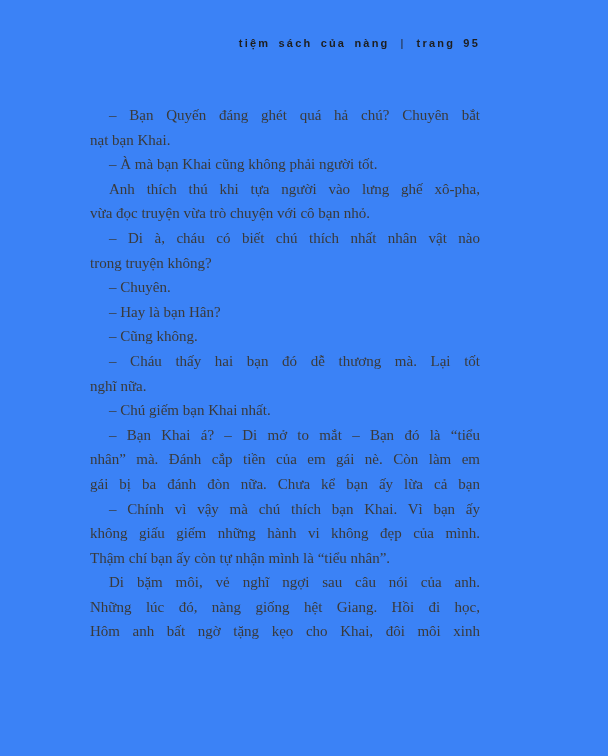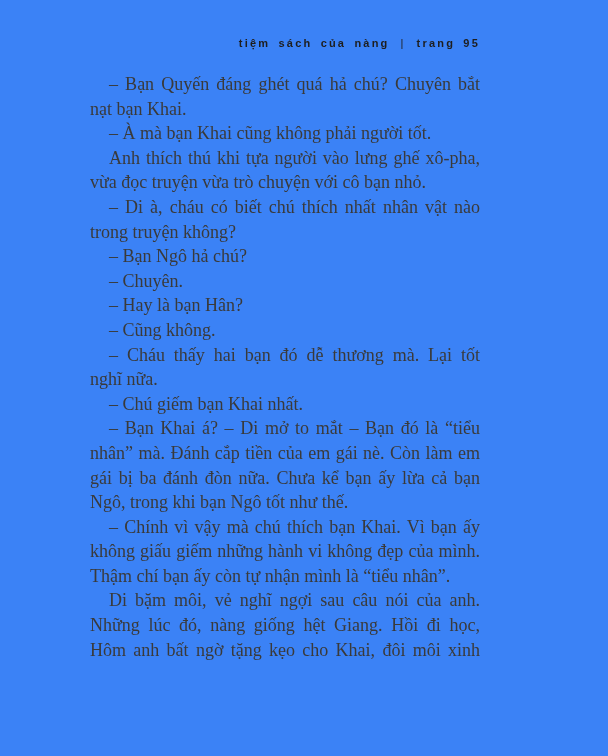--- a/index.html
+++ b/index.html
@@ -34,25 +34,25 @@
     letter-spacing: 2.2px;
     word-spacing: 3px;
   }
   .running-header .sep {
     margin: 0 11px;
     font-weight: 400;
   }
   
   .text-block {
     position: absolute;
-    top: 72px;
+    top: 103px;
     left: 90px;
     width: 390px;
     font-family: "Liberation Serif", "DejaVu Serif", serif;
-    font-size: 18px;
+    font-size: 15px;
   }
   .para {
     margin: 0;
     padding: 0;
   }
   .line {
     height: 24.6px;
     line-height: 24.6px;
     text-align: justify;
     text-align-last: justify;
@@ -87,43 +87,39 @@
       </div>
       <div class="para">
         <div class="line first">Anh thích thú khi tựa người vào lưng ghế xô-pha,</div>
         <div class="line plast">vừa đọc truyện vừa trò chuyện với cô bạn nhỏ.</div>
       </div>
       <div class="para">
         <div class="line first">– Di à, cháu có biết chú thích nhất nhân vật nào</div>
         <div class="line plast">trong truyện không?</div>
       </div>
       <div class="para">
-        <div class="line first plast">– Bạn Ngô hả chú?</div>
-      </div>
-      <div class="para">
         <div class="line first plast">– Chuyên.</div>
       </div>
       <div class="para">
         <div class="line first plast">– Hay là bạn Hân?</div>
       </div>
       <div class="para">
         <div class="line first plast">– Cũng không.</div>
       </div>
       <div class="para">
         <div class="line first">– Cháu thấy hai bạn đó dễ thương mà. Lại tốt</div>
         <div class="line plast">nghĩ nữa.</div>
       </div>
       <div class="para">
         <div class="line first plast">– Chú giếm bạn Khai nhất.</div>
       </div>
       <div class="para">
         <div class="line first">– Bạn Khai á? – Di mở to mắt – Bạn đó là “tiểu</div>
         <div class="line">nhân” mà. Đánh cắp tiền của em gái nè. Còn làm em</div>
         <div class="line">gái bị ba đánh đòn nữa. Chưa kể bạn ấy lừa cả bạn</div>
-        <div class="line plast">Ngô, trong khi bạn Ngô tốt như thế.</div>
       </div>
       <div class="para">
         <div class="line first">– Chính vì vậy mà chú thích bạn Khai. Vì bạn ấy</div>
         <div class="line">không giấu giếm những hành vi không đẹp của mình.</div>
         <div class="line plast">Thậm chí bạn ấy còn tự nhận mình là “tiểu nhân”.</div>
       </div>
       <div class="para">
         <div class="line first">Di bặm môi, vẻ nghĩ ngợi sau câu nói của anh.</div>
         <div class="line">Những lúc đó, nàng giống hệt Giang. Hồi đi học,</div>
         <div class="line">Hôm anh bất ngờ tặng kẹo cho Khai, đôi môi xinh</div>

